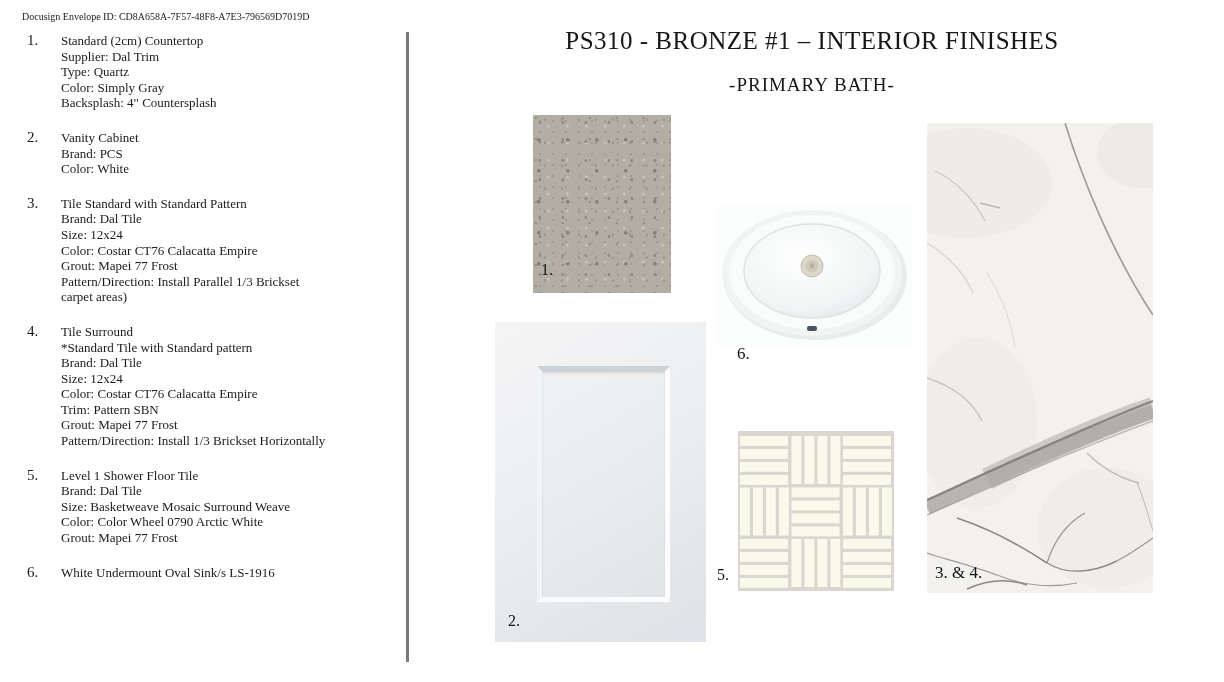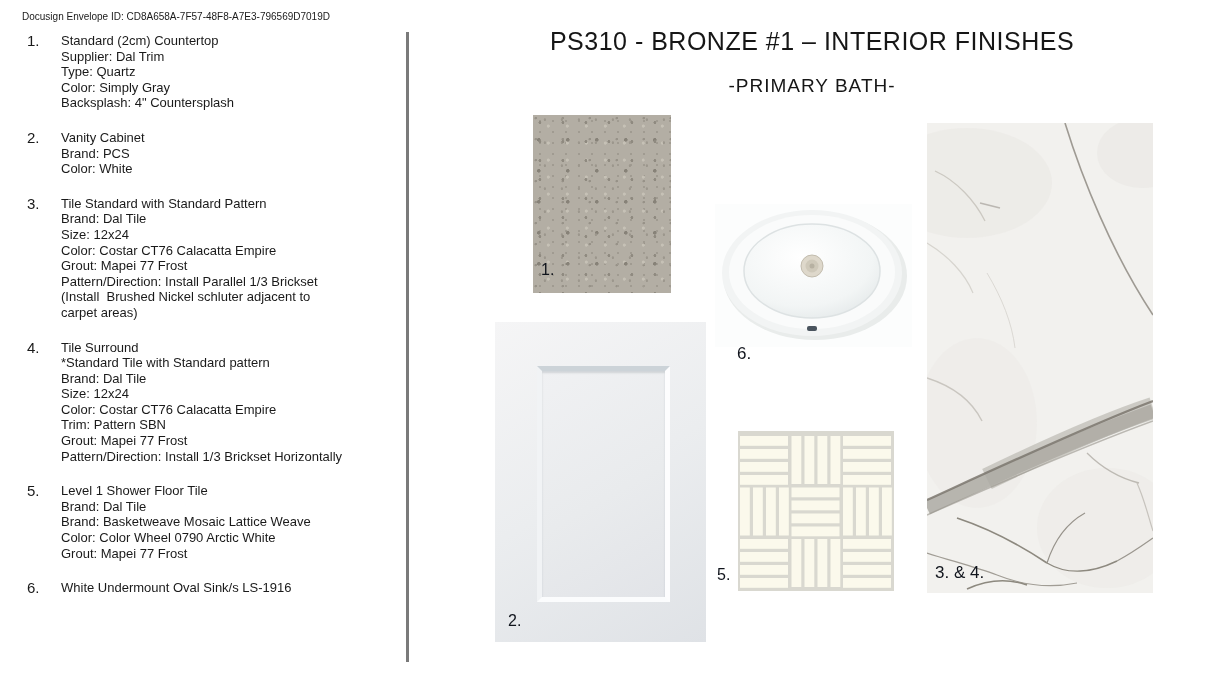--- a/index.html
+++ b/index.html
@@ -1,17 +1,17 @@
 <!DOCTYPE html>
 <html style="--text: #1a1a1a; --divider-gray: #7a7a7a; --quartz-base: #b3aea4; --basketweave-tile: #fbf9ec; --basketweave-grout: #d9d8d0; --marble-base: #f2f1ee; --marble-vein: #8f8b83; --sink-white: #fafbfb;"><head>
 <meta charset="utf-8">
 <style>
   html,body{margin:0;padding:0;background:#fff;}
   .page{position:relative;width:1224px;height:682px;background:#fff;overflow:hidden;
-        font-family:Liberation Sans, sans-serif;color:var(--text,#1a1a1a);}
+        font-family:Liberation Serif, serif;color:var(--text,#1a1a1a);}
 
   
   .envelope-id{position:absolute;left:22px;top:11px;font-size:10px;color:#1a1a1a;}
 
   
   .divider{position:absolute;left:406px;top:32px;width:3px;height:630px;background:var(--divider-gray,#7a7a7a);}
 
   
   .spec-list{position:absolute;left:27px;top:33px;width:378px;}
   .spec-item{display:flex;margin-bottom:19px;}
@@ -92,21 +92,20 @@
       </div>
       <div class="spec-item">
         <div class="spec-num">3.</div>
         <div class="spec-body">
           <div class="spec-line">Tile Standard with Standard Pattern</div>
           <div class="spec-line">Brand: Dal Tile</div>
           <div class="spec-line">Size: 12x24</div>
           <div class="spec-line">Color: Costar CT76 Calacatta Empire</div>
           <div class="spec-line">Grout: Mapei 77 Frost</div>
           <div class="spec-line">Pattern/Direction: Install Parallel 1/3 Brickset</div>
-          <div class="spec-line">(Install  Brushed Nickel schluter adjacent to</div>
           <div class="spec-line">carpet areas)</div>
         </div>
       </div>
       <div class="spec-item">
         <div class="spec-num">4.</div>
         <div class="spec-body">
           <div class="spec-line">Tile Surround</div>
           <div class="spec-line">*Standard Tile with Standard pattern</div>
           <div class="spec-line">Brand: Dal Tile</div>
           <div class="spec-line">Size: 12x24</div>
@@ -114,21 +113,21 @@
           <div class="spec-line">Trim: Pattern SBN</div>
           <div class="spec-line">Grout: Mapei 77 Frost</div>
           <div class="spec-line">Pattern/Direction: Install 1/3 Brickset Horizontally</div>
         </div>
       </div>
       <div class="spec-item">
         <div class="spec-num">5.</div>
         <div class="spec-body">
           <div class="spec-line">Level 1 Shower Floor Tile</div>
           <div class="spec-line">Brand: Dal Tile</div>
-          <div class="spec-line">Brand: Basketweave Mosaic Lattice Weave</div>
+          <div class="spec-line">Size: Basketweave Mosaic Surround Weave</div>
           <div class="spec-line">Color: Color Wheel 0790 Arctic White</div>
           <div class="spec-line">Grout: Mapei 77 Frost</div>
         </div>
       </div>
       <div class="spec-item">
         <div class="spec-num">6.</div>
         <div class="spec-body">
           <div class="spec-line">White Undermount Oval Sink/s LS-1916</div>
         </div>
       </div>

